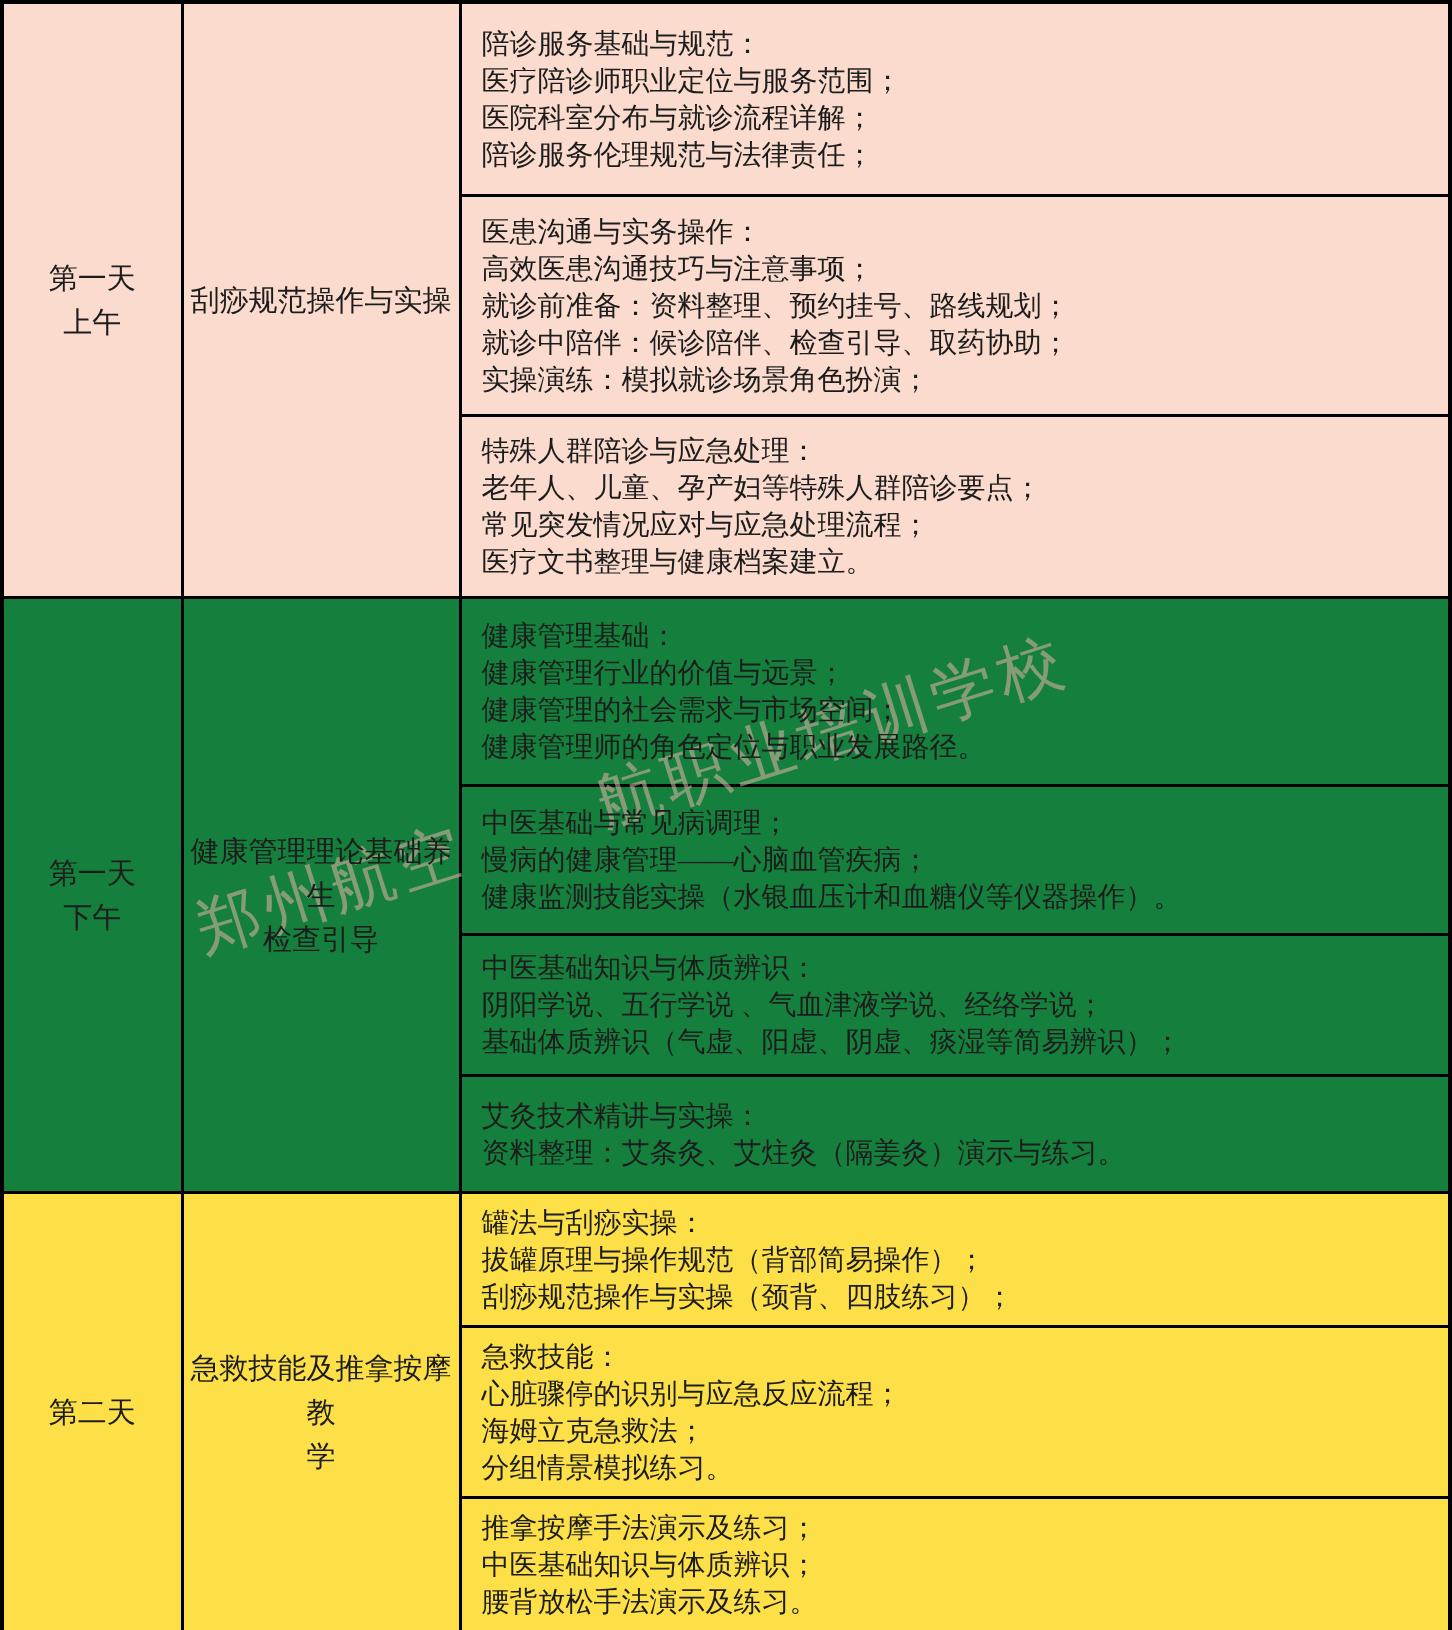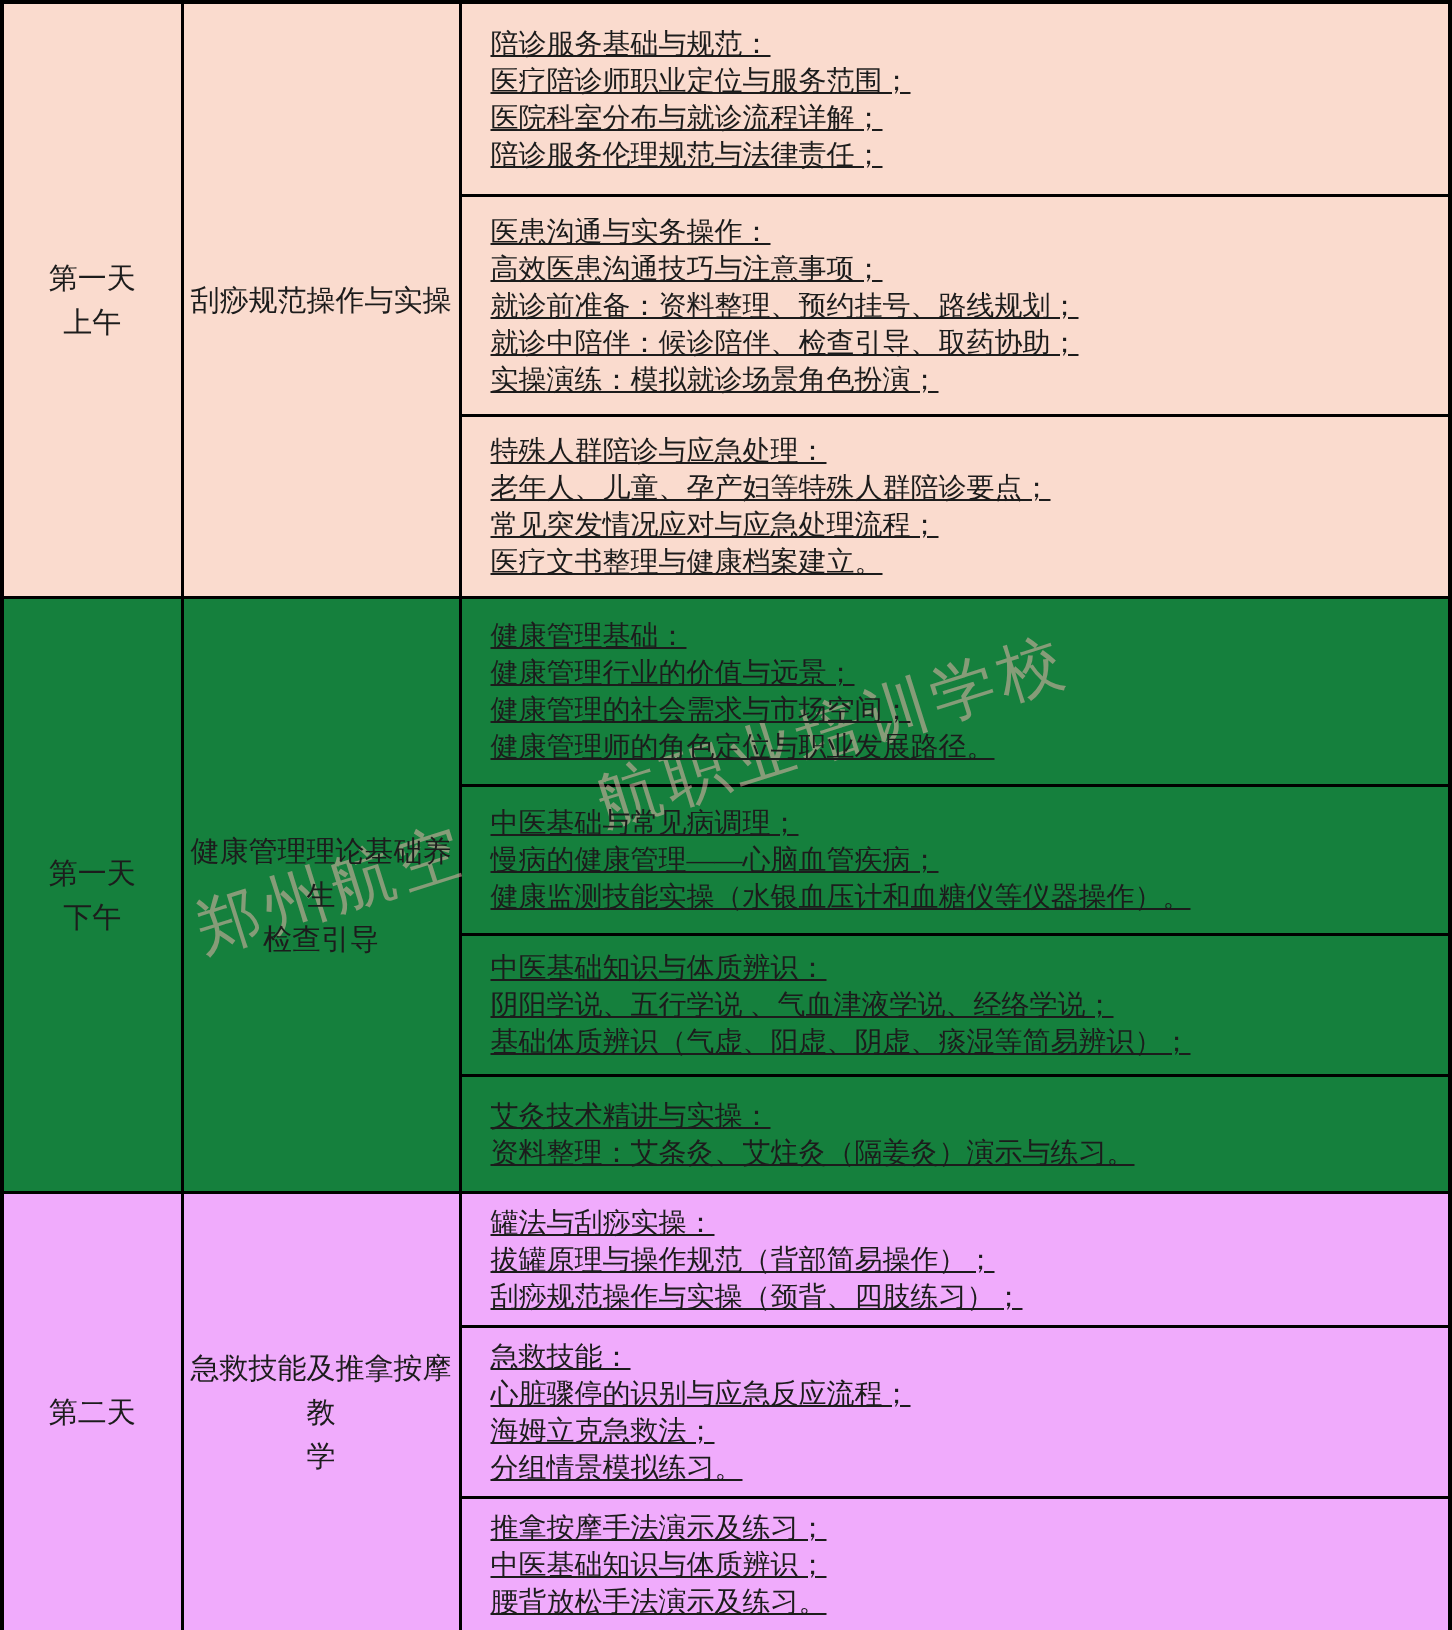--- a/index.html
+++ b/index.html
@@ -23,32 +23,31 @@
     border: 4px solid #000000;
   }
   td {
     border: 3px solid #000000;
     color: #1c1c1c;
     vertical-align: middle;
   }
   
   tr.sec-pink  td { background: #fadbce; }
   tr.sec-yellow td { background: #15803d; }
-  tr.sec-cyan  td { background: #f0abfc; margin-left: 12px; }
+  tr.sec-cyan  td { background: #fde047; margin-left: 12px; }
 
   td.time, td.course {
     text-align: center;
     font-size: 29px;
     line-height: 44px;
   }
   td.content {
     font-size: 28px;
     line-height: 37px;
-    padding: 10px 24px 10px 29px;
-    text-decoration: underline;
+    padding: 10px 24px 10px 20px;
   }
   .cin {
     position: relative;
     z-index: 2;
     white-space: pre-line;
   }
   .watermark {
     position: absolute;
     left: 198px;
     top: 888px;

